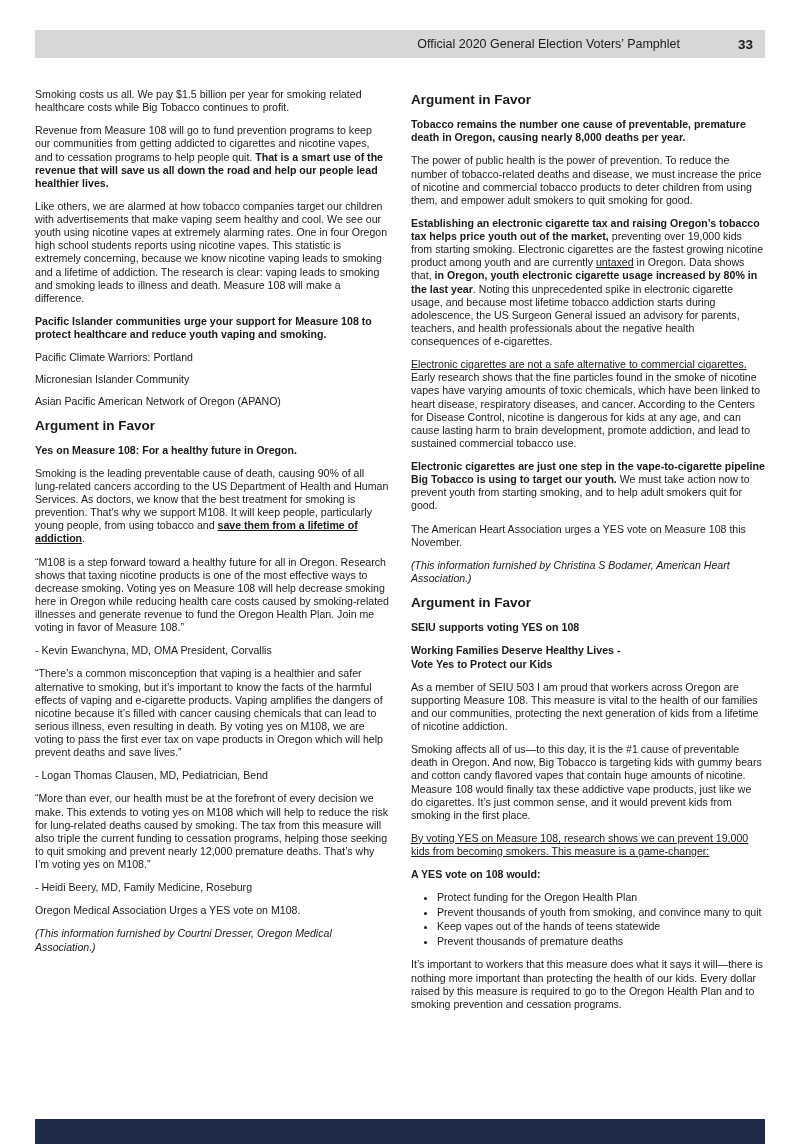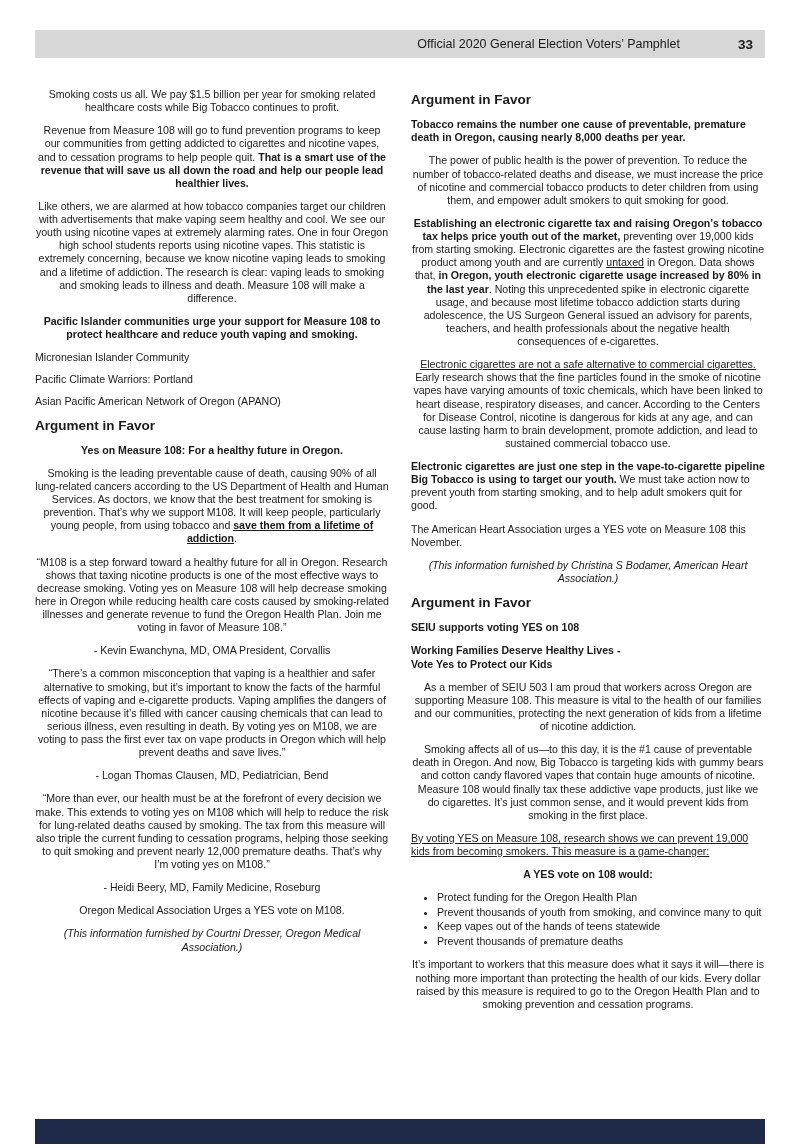--- a/index.html
+++ b/index.html
@@ -19,21 +19,21 @@
   }
   .header-title { font-size: 12.5px; }
   .page-number { font-size: 13.5px; font-weight: bold; margin-left: 18px; }
 
   .columns {
     position: absolute; top: 88px; left: 35px; width: 730px;
     display: flex; gap: 22px;
   }
   .col { width: 354px; }
 
-  p { margin: 0 0 10px 0; font-size: 10.6px; line-height: 1.24; text-align: center; }
+  p { margin: 0 0 10px 0; font-size: 10.6px; line-height: 1.24; }
   .heading { font-size: 13.5px; font-weight: bold; margin: 4px 0 10px 0; line-height: 1.2; }
   .center { text-align: left; }
   .bold { font-weight: bold; }
   .underline { text-decoration: underline; }
   .italic { font-style: italic; }
   .org-line { margin-bottom: 9px; }
 
   ul.bullets { margin: 0 0 10px 0; padding-left: 26px; }
   ul.bullets li { font-size: 10.6px; line-height: 1.28; margin-bottom: 1px; }
 
@@ -53,22 +53,22 @@
 
     <div class="col">
       <p>Smoking costs us all. We pay $1.5 billion per year for smoking related healthcare costs while Big Tobacco continues to profit.</p>
 
       <p><span>Revenue from Measure 108 will go to fund prevention programs to keep our communities from getting addicted to cigarettes and nicotine vapes, and to cessation programs to help people quit. </span><span class="bold">That is a smart use of the revenue that will save us all down the road and help our people lead healthier lives.</span></p>
 
       <p>Like others, we are alarmed at how tobacco companies target our children with advertisements that make vaping seem healthy and cool. We see our youth using nicotine vapes at extremely alarming rates. One in four Oregon high school students reports using nicotine vapes. This statistic is extremely concerning, because we know nicotine vaping leads to smoking and a lifetime of addiction. The research is clear: vaping leads to smoking and smoking leads to illness and death. Measure 108 will make a difference.</p>
 
       <p class="bold">Pacific Islander communities urge your support for Measure 108 to protect healthcare and reduce youth vaping and smoking.</p>
 
+      <p class="center org-line">Pacific Climate Warriors: Portland</p>
       <p class="center org-line">Micronesian Islander Community</p>
-      <p class="center org-line">Pacific Climate Warriors: Portland</p>
       <p class="center org-line">Asian Pacific American Network of Oregon (APANO)</p>
 
 
       <div class="heading">Argument in Favor</div>
 
       <p class="bold">Yes on Measure 108: For a healthy future in Oregon.</p>
 
       <p><span>Smoking is the leading preventable cause of death, causing 90% of all lung-related cancers according to the US Department of Health and Human Services. As doctors, we know that the best treatment for smoking is prevention. That’s why we support M108. It will keep people, particularly young people, from using tobacco and </span><span class="bold underline">save them from a lifetime of addiction</span><span>.</span></p>
 
       <p>“M108 is a step forward toward a healthy future for all in Oregon. Research shows that taxing nicotine products is one of the most effective ways to decrease smoking. Voting yes on Measure 108 will help decrease smoking here in Oregon while reducing health care costs caused by smoking-related illnesses and generate revenue to fund the Oregon Health Plan. Join me voting in favor of Measure 108.”</p>

